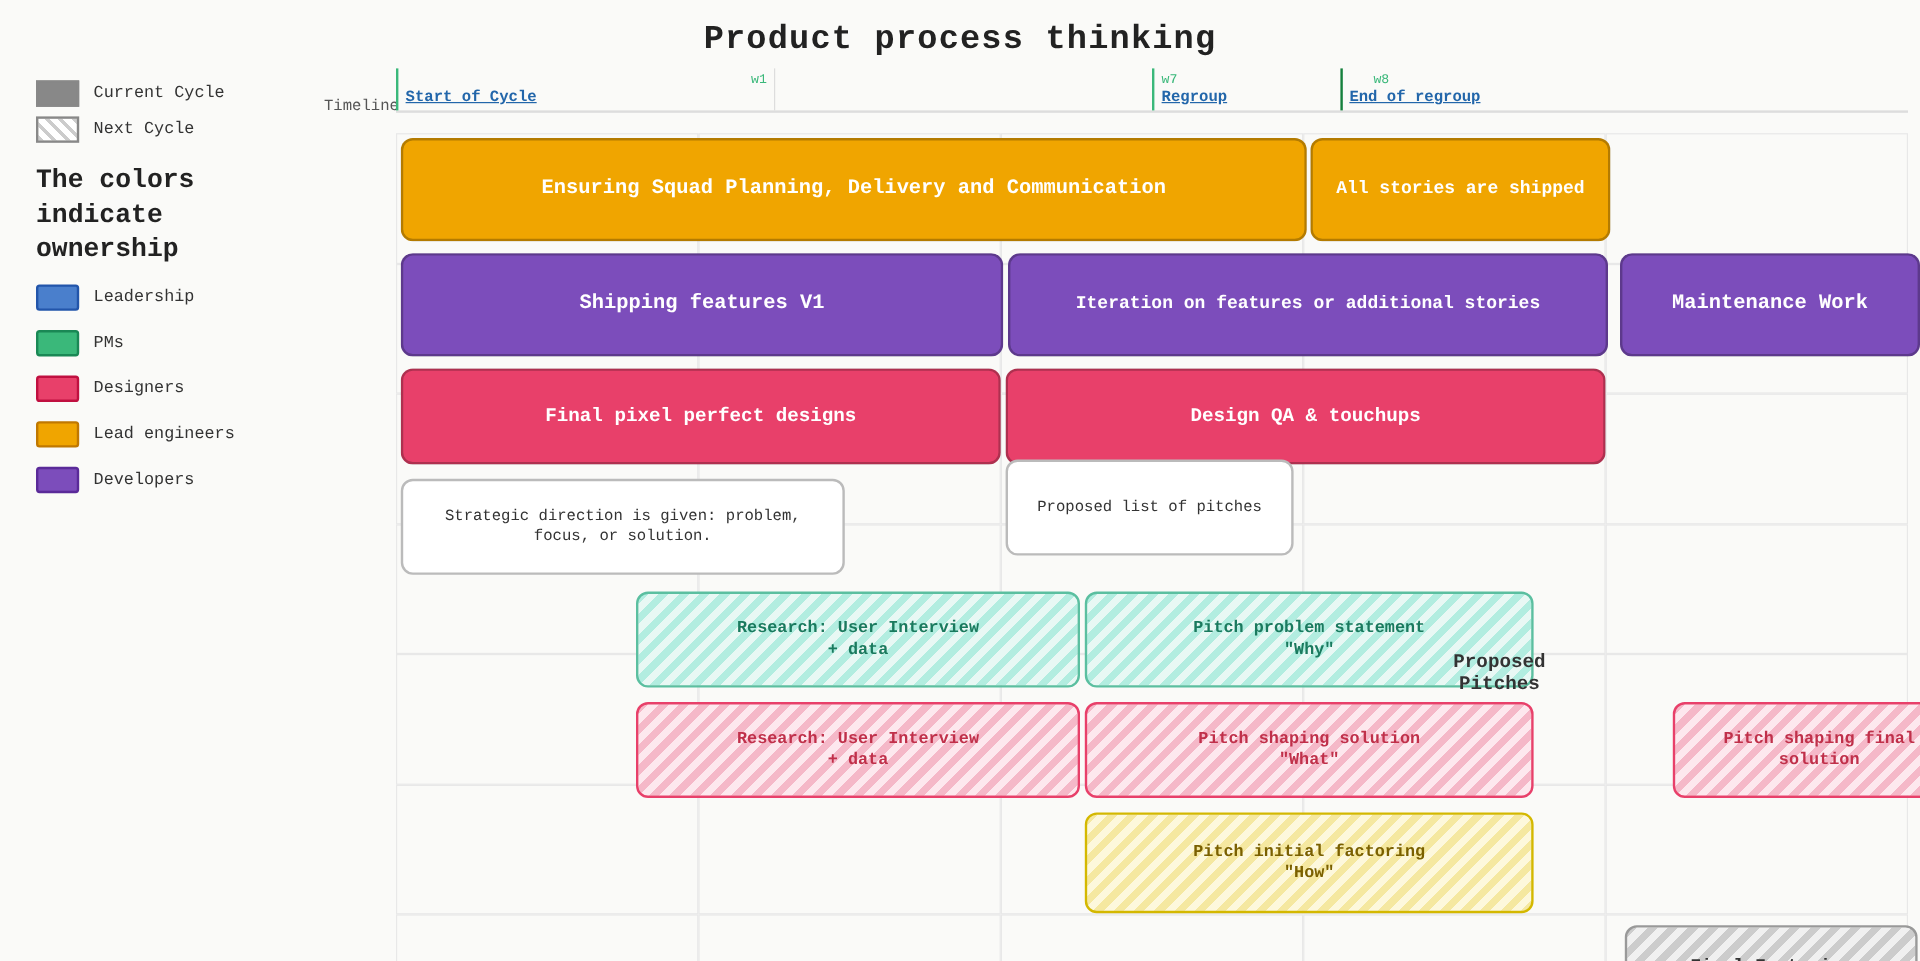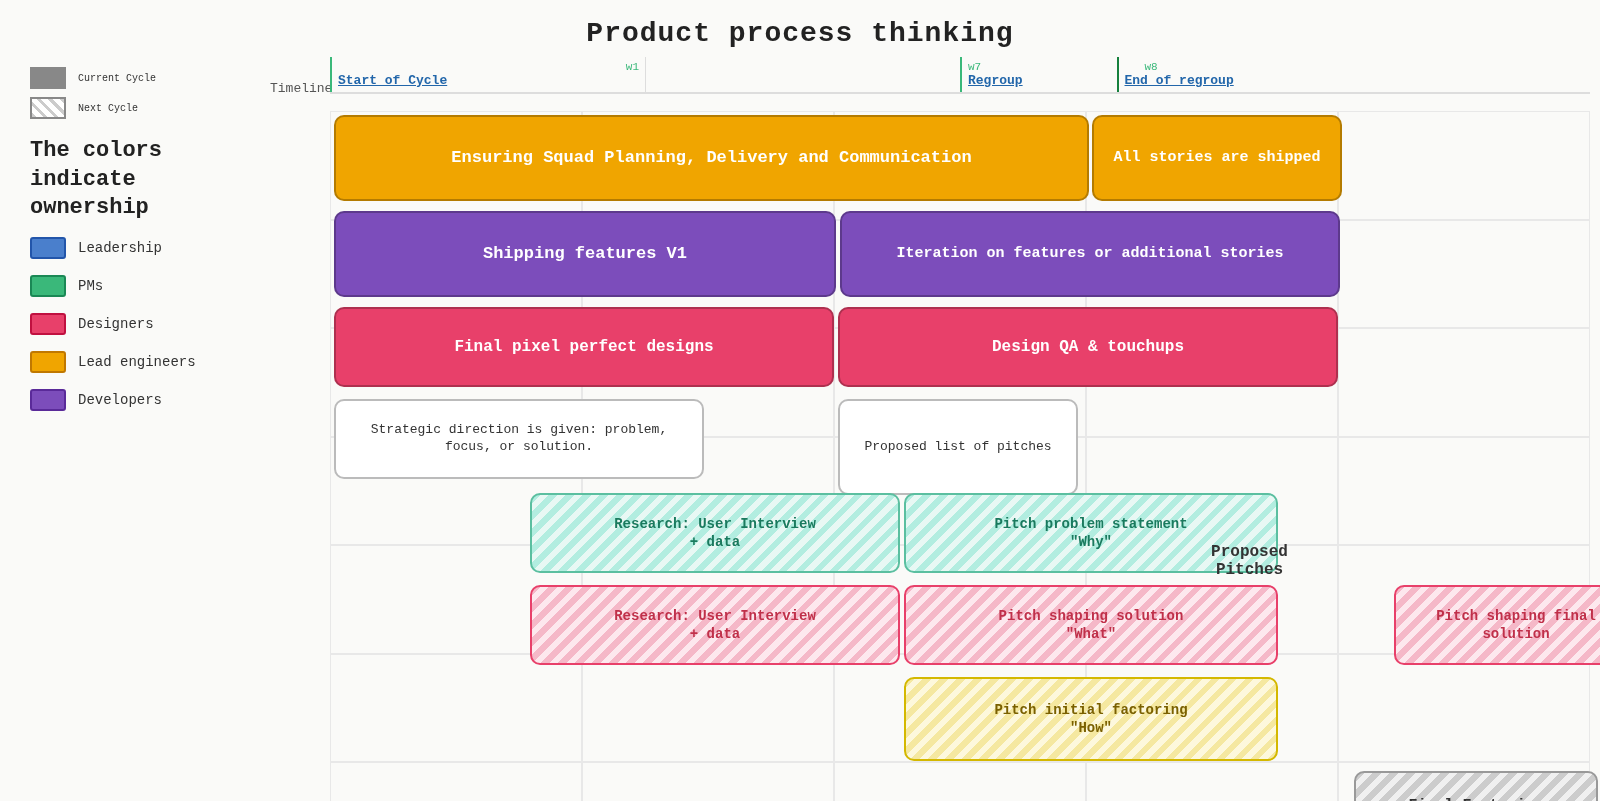--- a/index.html
+++ b/index.html
@@ -33,21 +33,21 @@
     .legend {
       width: 270px;
       padding: 10px 20px 10px 30px;
       flex-shrink: 0;
     }
 
     .legend-item {
       display: flex;
       align-items: center;
       margin-bottom: 8px;
-      font-size: 10px;
+      font-size: 14px;
       color: #333;
       font-family: 'Courier New', monospace;
     }
 
     .legend-box {
       width: 36px;
       height: 22px;
       margin-right: 12px;
       flex-shrink: 0;
       border: 2px solid #888;
@@ -275,32 +275,35 @@
         <div class="card orange" style="left:762px; top:4px; width:250px; height:86px; z-index:10; font-size:15px;">
           <span>All stories are shipped</span>
         </div>
 
         <div class="card purple" style="left:4px; top:100px; width:502px; height:86px; z-index:10; font-size:17px;">
           <span>Shipping features V1</span>
         </div>
         <div class="card purple" style="left:510px; top:100px; width:500px; height:86px; z-index:10; font-size:15px;">
           <span>Iteration on features or additional stories</span>
         </div>
+        <div class="card purple" style="left:1020px; top:100px; width:250px; height:86px; z-index:10; font-size:17px;">
+          <span>Maintenance Work</span>
+        </div>
 
         <div class="card pink" style="left:4px; top:196px; width:500px; height:80px; z-index:10; font-size:16px;">
           <span>Final pixel perfect designs</span>
         </div>
         <div class="card pink" style="left:508px; top:196px; width:500px; height:80px; z-index:10; font-size:16px;">
           <span>Design QA &amp; touchups</span>
         </div>
 
         <div class="card white-outlined" style="left:4px; top:288px; width:370px; height:80px; z-index:10; font-size:13px;">
           <span>Strategic direction is given: problem, focus, or solution.</span>
         </div>
-        <div class="card white-outlined" style="left:508px; top:288px; width:240px; height:96px; z-index:10; font-size:13px;">
+        <div class="card white-outlined" style="left:508px; top:272px; width:240px; height:80px; z-index:10; font-size:13px;">
           <span>Proposed list of pitches</span>
         </div>
 
         <div class="card outlined-teal" style="left:200px; top:382px; width:370px; height:80px; z-index:10; font-size:14px; white-space:pre-line;">
           <span>Research: User Interview
 + data</span>
         </div>
         <div class="card outlined-teal" style="left:574px; top:382px; width:374px; height:80px; z-index:10; font-size:14px; white-space:pre-line;">
           <span>Pitch problem statement
 "Why"</span>

